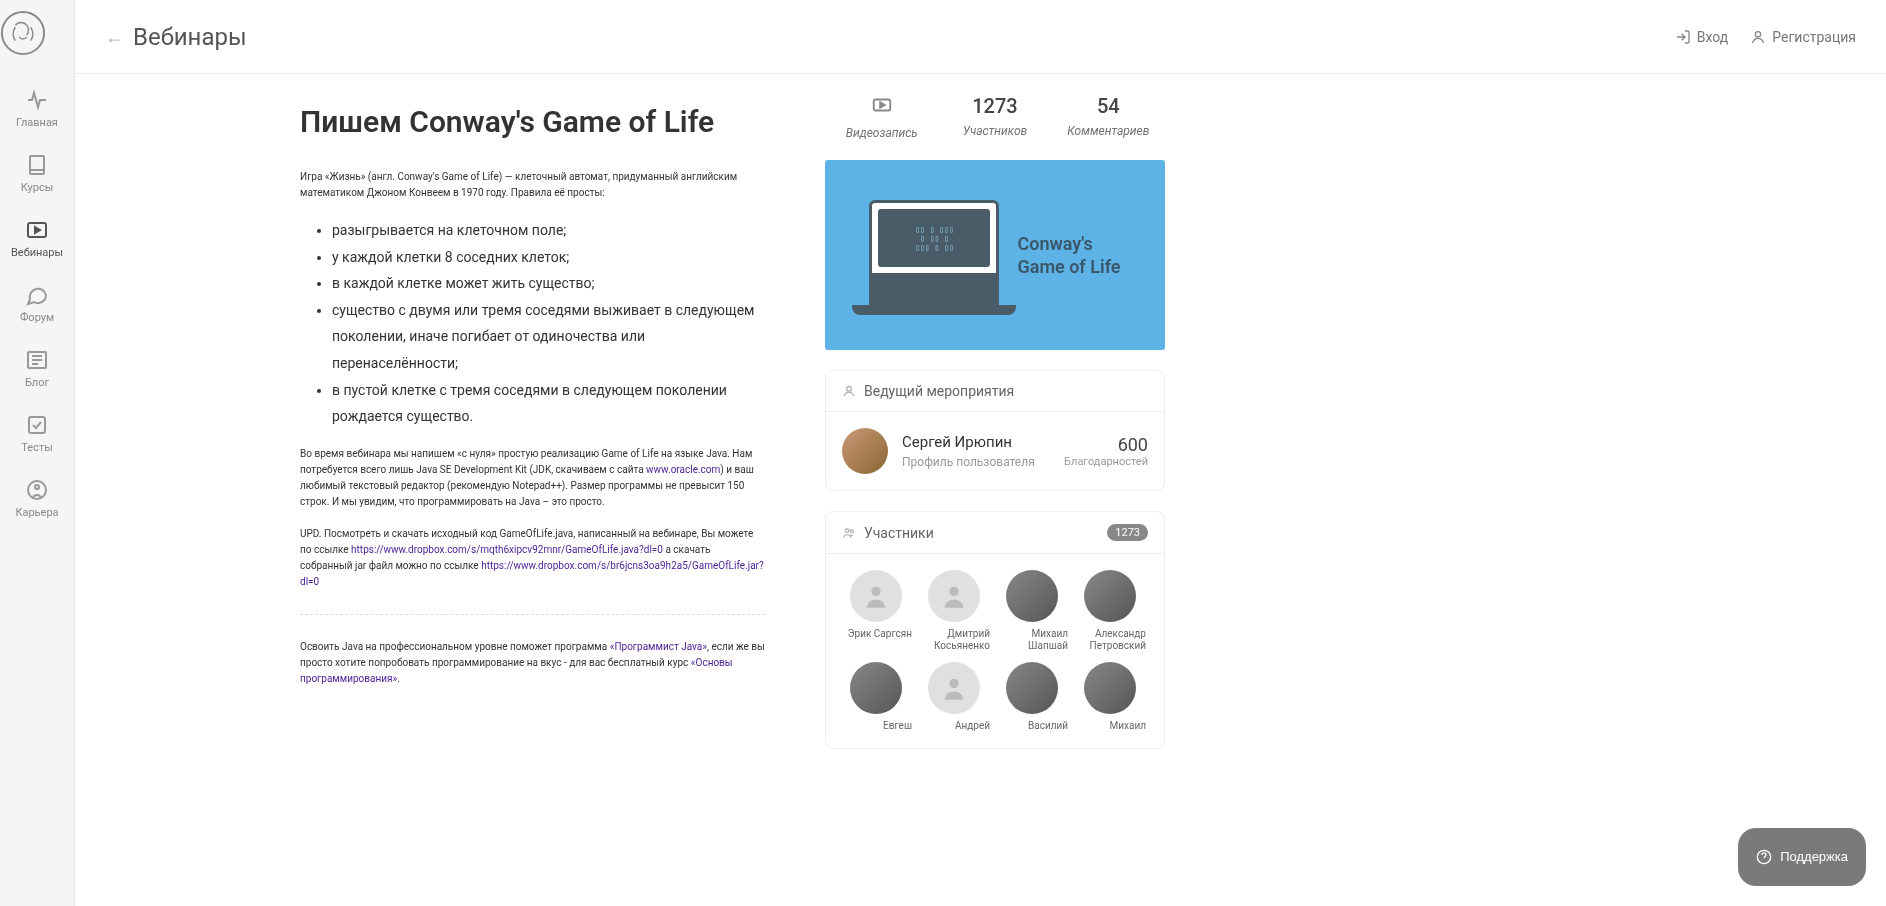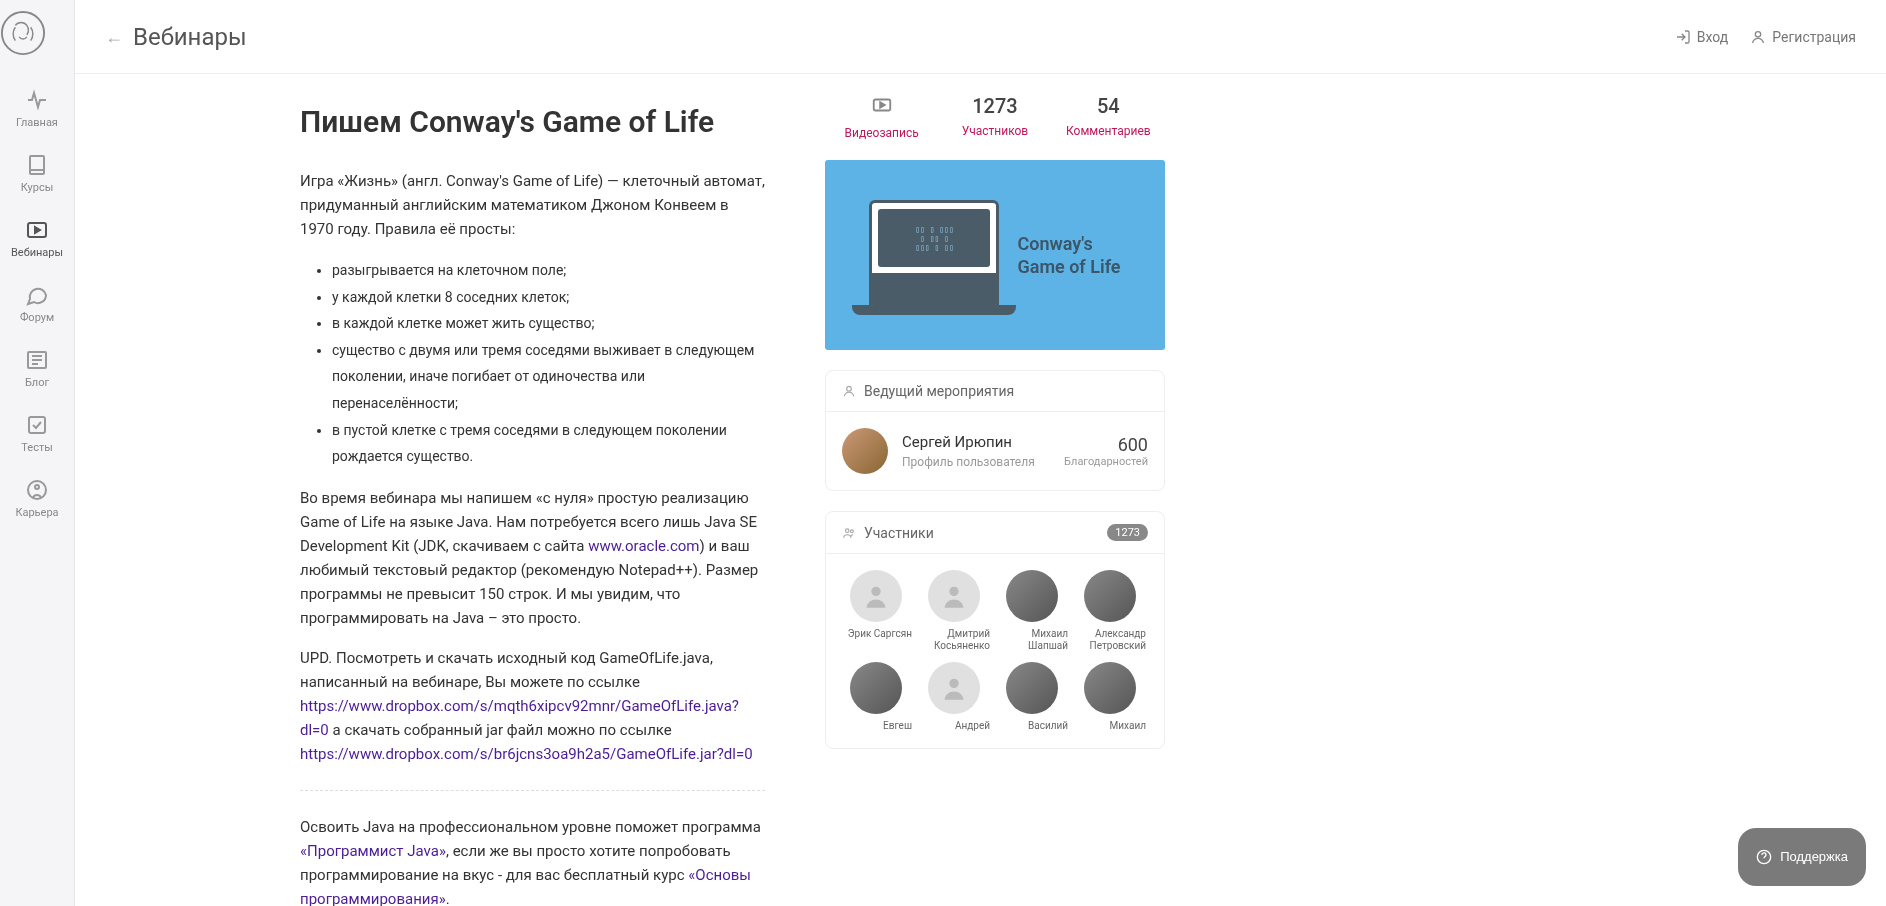--- a/index.html
+++ b/index.html
@@ -20,31 +20,31 @@
 .back-arrow { color:#aaa; font-size:18px; cursor:pointer; }
 .breadcrumb-title { font-size:24px; color:#555; }
 .header-right { margin-left:auto; display:flex; gap:22px; align-items:center; color:#777; font-size:14px; }
 .header-link { display:flex; align-items:center; gap:6px; cursor:pointer; }
 .header-link svg { width:16px; height:16px; }
 
 
 .main { margin-left:75px; padding-top:74px; display:flex; }
 .content { width:720px; padding:30px 30px 30px 225px; }
 .article-title { font-size:30px; font-weight:600; color:#333; margin-bottom:30px; }
-.para { font-size:15px; line-height:1.6; color:#333; margin-bottom:16px; }
+.para { font-size:10px; line-height:1.6; color:#333; margin-bottom:16px; }
 .bullets { padding-left:32px; margin-bottom:16px; }
 .bullets li { font-size:14px; line-height:1.9; color:#333; }
 hr.sep { border:none; border-top:1px dashed #ddd; margin:24px 0; }
 
 
 .right-col { width:340px; margin-left:30px; padding-top:20px; }
 .stats-row { display:flex; justify-content:space-around; text-align:center; margin-bottom:20px; }
 .stat-item { flex:1; }
 .stat-value { font-size:20px; color:#444; font-weight:500; }
-.stat-label { font-size:12px; color:#be185d; margin-top:6px; }
+.stat-label { font-size:12px; color:#737373; margin-top:6px;font-style:italic; }
 .stat-icon { width:22px; height:22px; margin:0 auto; }
 .thumb { width:100%; height:190px; background:#5db3e6; border-radius:3px; display:flex; align-items:center; justify-content:center; gap:18px; padding:18px; margin-bottom:20px; }
 .laptop { width:130px; height:110px; background:#fff; border-radius:6px 6px 0 0; position:relative; border:3px solid #4a5c68; display:flex; flex-direction:column; }
 .laptop .screen { flex:1; background:#4a5c68; margin:6px; border-radius:3px; display:flex; align-items:center; justify-content:center; color:#8fc7e8; font-family:monospace; font-size:8px; white-space:pre; }
 .laptop .kb { height:34px; background:#4a5c68; border-radius:0 0 3px 3px; position:relative; }
 .laptop-base { position:absolute; bottom:-8px; left:-20px; right:-20px; height:10px; background:#4a5c68; border-radius:0 0 8px 8px; }
 .thumb-text { color:#3a5668; font-size:18px; font-weight:600; line-height:1.3; }
 .side-section { border:1px solid #eee; border-radius:8px; margin-bottom:20px; }
 .side-header { padding:12px 16px; border-bottom:1px solid #eee; display:flex; align-items:center; gap:8px; color:#666; font-size:14px; }
 .side-header .badge { margin-left:auto; background:#888; color:#fff; font-size:11px; padding:2px 8px; border-radius:10px; }

